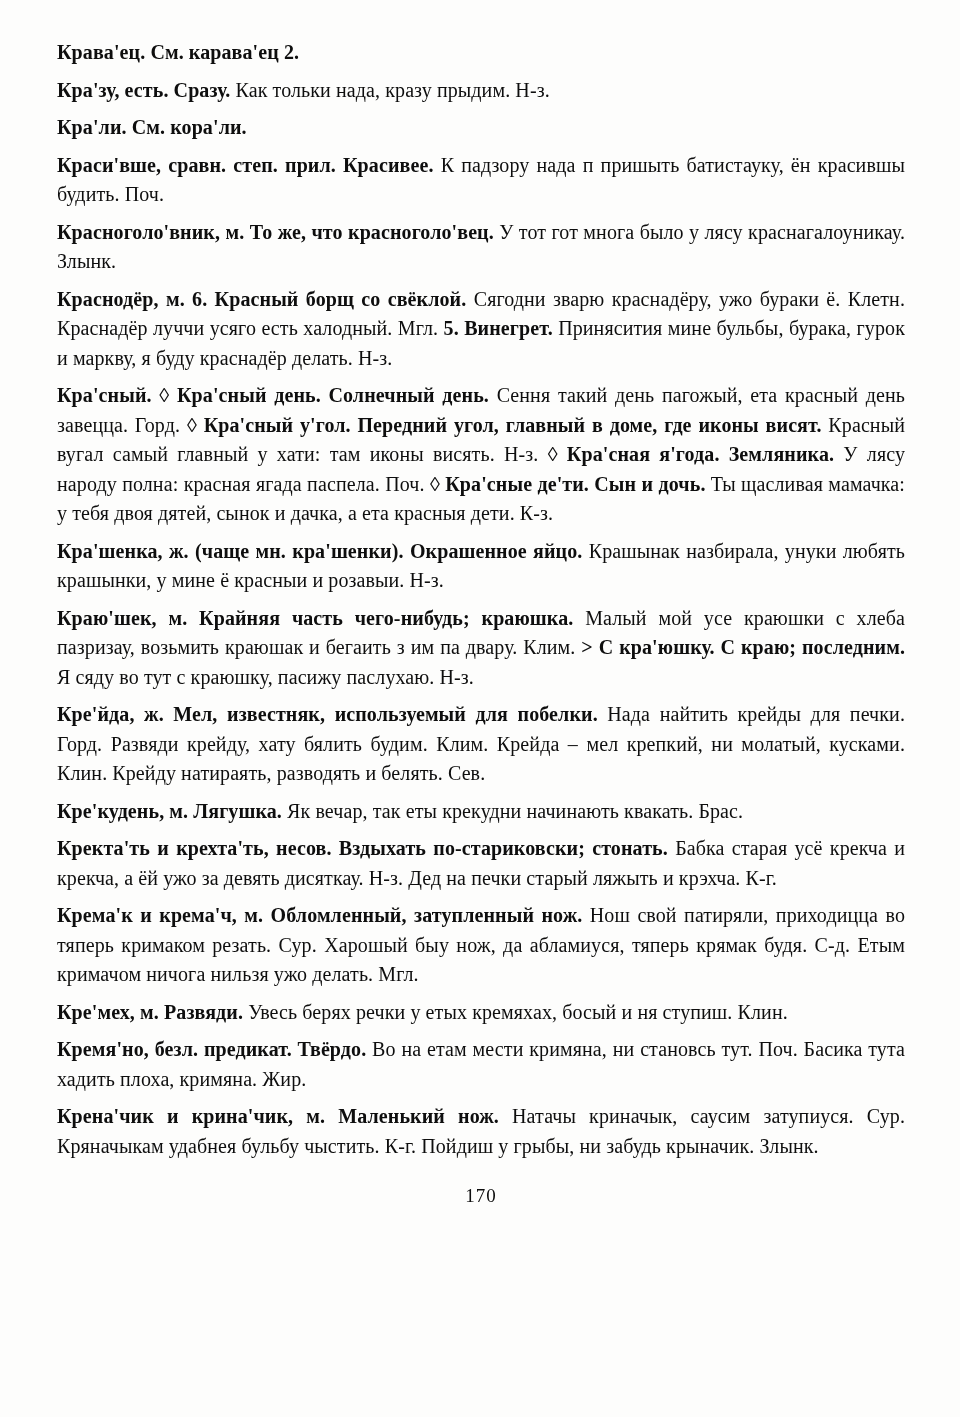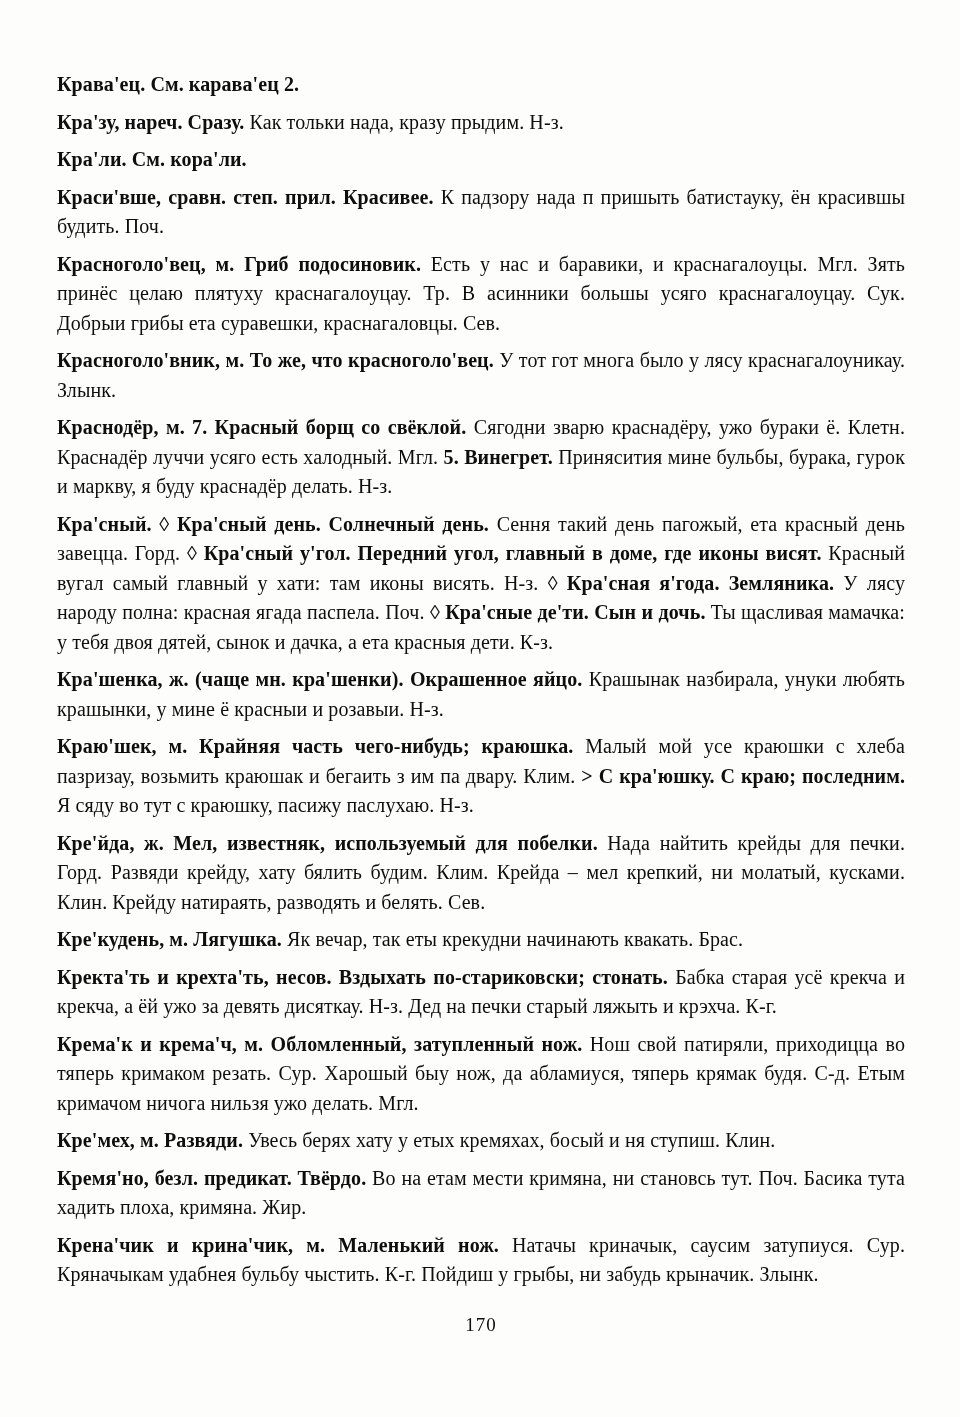--- a/index.html
+++ b/index.html
@@ -11,21 +11,21 @@
     height: 1417px;
     background: #fdfdfc;
     overflow: hidden;
     font-family: "Liberation Serif", serif;
     color: #0e0e0e;
   }
   .page {
     box-sizing: border-box;
     width: 960px;
     height: 1417px;
-    padding: 70px 55px 0 57px;
+    padding: 38px 55px 0 57px;
   }
   .entry {
     margin: 0 0 8px 0;
     font-size: 20px;
     line-height: 29.5px;
     text-align: justify;
     letter-spacing: 0.1px;
   }
   .seg-b { font-weight: bold; font-style: normal; }
   .seg-i { font-weight: normal; }
@@ -35,31 +35,30 @@
     font-size: 19px;
     letter-spacing: 1px;
   }
 </style>
 </head>
 <body>
 
 <div class="page">
   <div id="entries">
       <p class="entry"><span class="seg-b">Крава'ец. См. карава'ец 2.</span></p>
-      <p class="entry"><span class="seg-b">Кра'зу, нареч. Сразу. </span><span class="seg-i">Как тольки нада, кразу прыдим. Н-з.</span></p>
+      <p class="entry"><span class="seg-b">Кра'зу, есть. Сразу. </span><span class="seg-i">Как тольки нада, кразу прыдим. Н-з.</span></p>
       <p class="entry"><span class="seg-b">Кра'ли. См. кора'ли.</span></p>
       <p class="entry"><span class="seg-b">Краси'вше, сравн. степ. прил. Красивее. </span><span class="seg-i">К падзору нада п пришыть батистауку, ён красившы будить. Поч.</span></p>
-      <p class="entry"><span class="seg-b">Красноголо'вец, м. Гриб подосиновик. </span><span class="seg-i">Есть у нас и баравики, и краснагалоуцы. Мгл. Зять принёс целаю плятуху краснагалоуцау. Тр. В асинники большы усяго краснагалоуцау. Сук. Добрыи грибы ета суравешки, краснагаловцы. Сев.</span></p>
       <p class="entry"><span class="seg-b">Красноголо'вник, м. То же, что красноголо'вец. </span><span class="seg-i">У тот гот многа было у лясу краснагалоуникау. Злынк.</span></p>
-      <p class="entry"><span class="seg-b">Краснодёр, м. 7. Красный борщ со свёклой. </span><span class="seg-i">Сягодни зварю краснадёру, ужо бураки ё. Клетн. Краснадёр луччи усяго есть халодный. Мгл. </span><span class="seg-b">5. Винегрет. </span><span class="seg-i">Принясития мине бульбы, бурака, гурок и маркву, я буду краснадёр делать. Н-з.</span></p>
+      <p class="entry"><span class="seg-b">Краснодёр, м. 6. Красный борщ со свёклой. </span><span class="seg-i">Сягодни зварю краснадёру, ужо бураки ё. Клетн. Краснадёр луччи усяго есть халодный. Мгл. </span><span class="seg-b">5. Винегрет. </span><span class="seg-i">Принясития мине бульбы, бурака, гурок и маркву, я буду краснадёр делать. Н-з.</span></p>
       <p class="entry"><span class="seg-b">Кра'сный. ◊ Кра'сный день. Солнечный день. </span><span class="seg-i">Сення такий день пагожый, ета красный день завецца. Горд. </span><span class="seg-b">◊ Кра'сный у'гол. Передний угол, главный в доме, где иконы висят. </span><span class="seg-i">Красный вугал самый главный у хати: там иконы висять. Н-з. </span><span class="seg-b">◊ Кра'сная я'года. Земляника. </span><span class="seg-i">У лясу народу полна: красная ягада паспела. Поч. </span><span class="seg-b">◊ Кра'сные де'ти. Сын и дочь. </span><span class="seg-i">Ты щасливая мамачка: у тебя двоя дятей, сынок и дачка, а ета красныя дети. К-з.</span></p>
       <p class="entry"><span class="seg-b">Кра'шенка, ж. (чаще мн. кра'шенки). Окрашенное яйцо. </span><span class="seg-i">Крашынак назбирала, унуки любять крашынки, у мине ё красныи и розавыи. Н-з.</span></p>
       <p class="entry"><span class="seg-b">Краю'шек, м. Крайняя часть чего-нибудь; краюшка. </span><span class="seg-i">Малый мой усе краюшки с хлеба пазризау, возьмить краюшак и бегаить з им па двару. Клим. </span><span class="seg-b">&gt; С кра'юшку. С краю; последним. </span><span class="seg-i">Я сяду во тут с краюшку, пасижу паслухаю. Н-з.</span></p>
       <p class="entry"><span class="seg-b">Кре'йда, ж. Мел, известняк, используемый для побелки. </span><span class="seg-i">Нада найтить крейды для печки. Горд. Развяди крейду, хату бялить будим. Клим. Крейда – мел крепкий, ни молатый, кусками. Клин. Крейду натираять, разводять и белять. Сев.</span></p>
       <p class="entry"><span class="seg-b">Кре'кудень, м. Лягушка. </span><span class="seg-i">Як вечар, так еты крекудни начинають квакать. Брас.</span></p>
       <p class="entry"><span class="seg-b">Кректа'ть и крехта'ть, несов. Вздыхать по-стариковски; стонать. </span><span class="seg-i">Бабка старая усё крекча и крекча, а ёй ужо за девять дисяткау. Н-з. Дед на печки старый ляжыть и крэхча. К-г.</span></p>
       <p class="entry"><span class="seg-b">Крема'к и крема'ч, м. Обломленный, затупленный нож. </span><span class="seg-i">Нош свой патиряли, приходицца во тяперь кримаком резать. Сур. Харошый быу нож, да абламиуся, тяперь крямак будя. С-д. Етым кримачом ничога нильзя ужо делать. Мгл.</span></p>
-      <p class="entry"><span class="seg-b">Кре'мех, м. Развяди. </span><span class="seg-i">Увесь берях хату у етых кремяхах, босый и ня ступиш. Клин.</span></p>
+      <p class="entry"><span class="seg-b">Кре'мех, м. Развяди. </span><span class="seg-i">Увесь берях речки у етых кремяхах, босый и ня ступиш. Клин.</span></p>
       <p class="entry"><span class="seg-b">Кремя'но, безл. предикат. Твёрдо. </span><span class="seg-i">Во на етам мести кримяна, ни становсь тут. Поч. Басика тута хадить плоха, кримяна. Жир.</span></p>
       <p class="entry"><span class="seg-b">Крена'чик и крина'чик, м. Маленький нож. </span><span class="seg-i">Натачы криначык, саусим затупиуся. Сур. Кряначыкам удабнея бульбу чыстить. К-г. Пойдиш у грыбы, ни забудь крыначик. Злынк.</span></p>
     </div>
   <div class="page-number">170</div>
 </div>
 
 </body></html>

